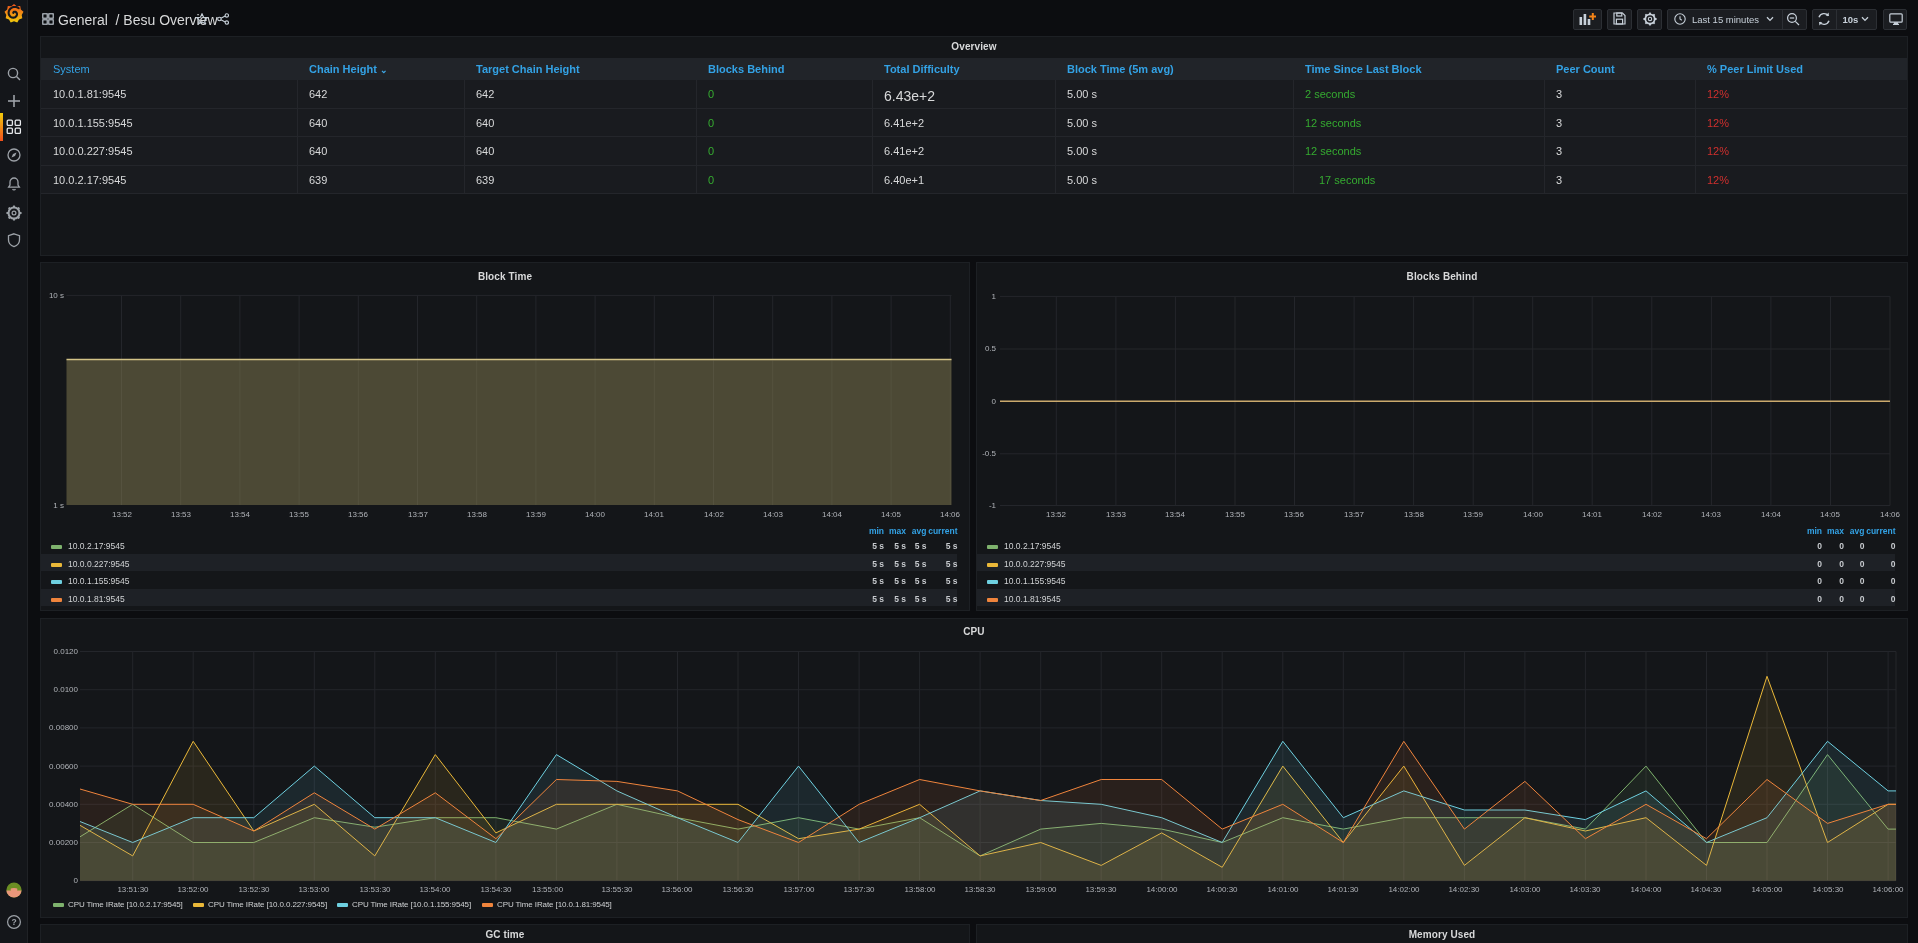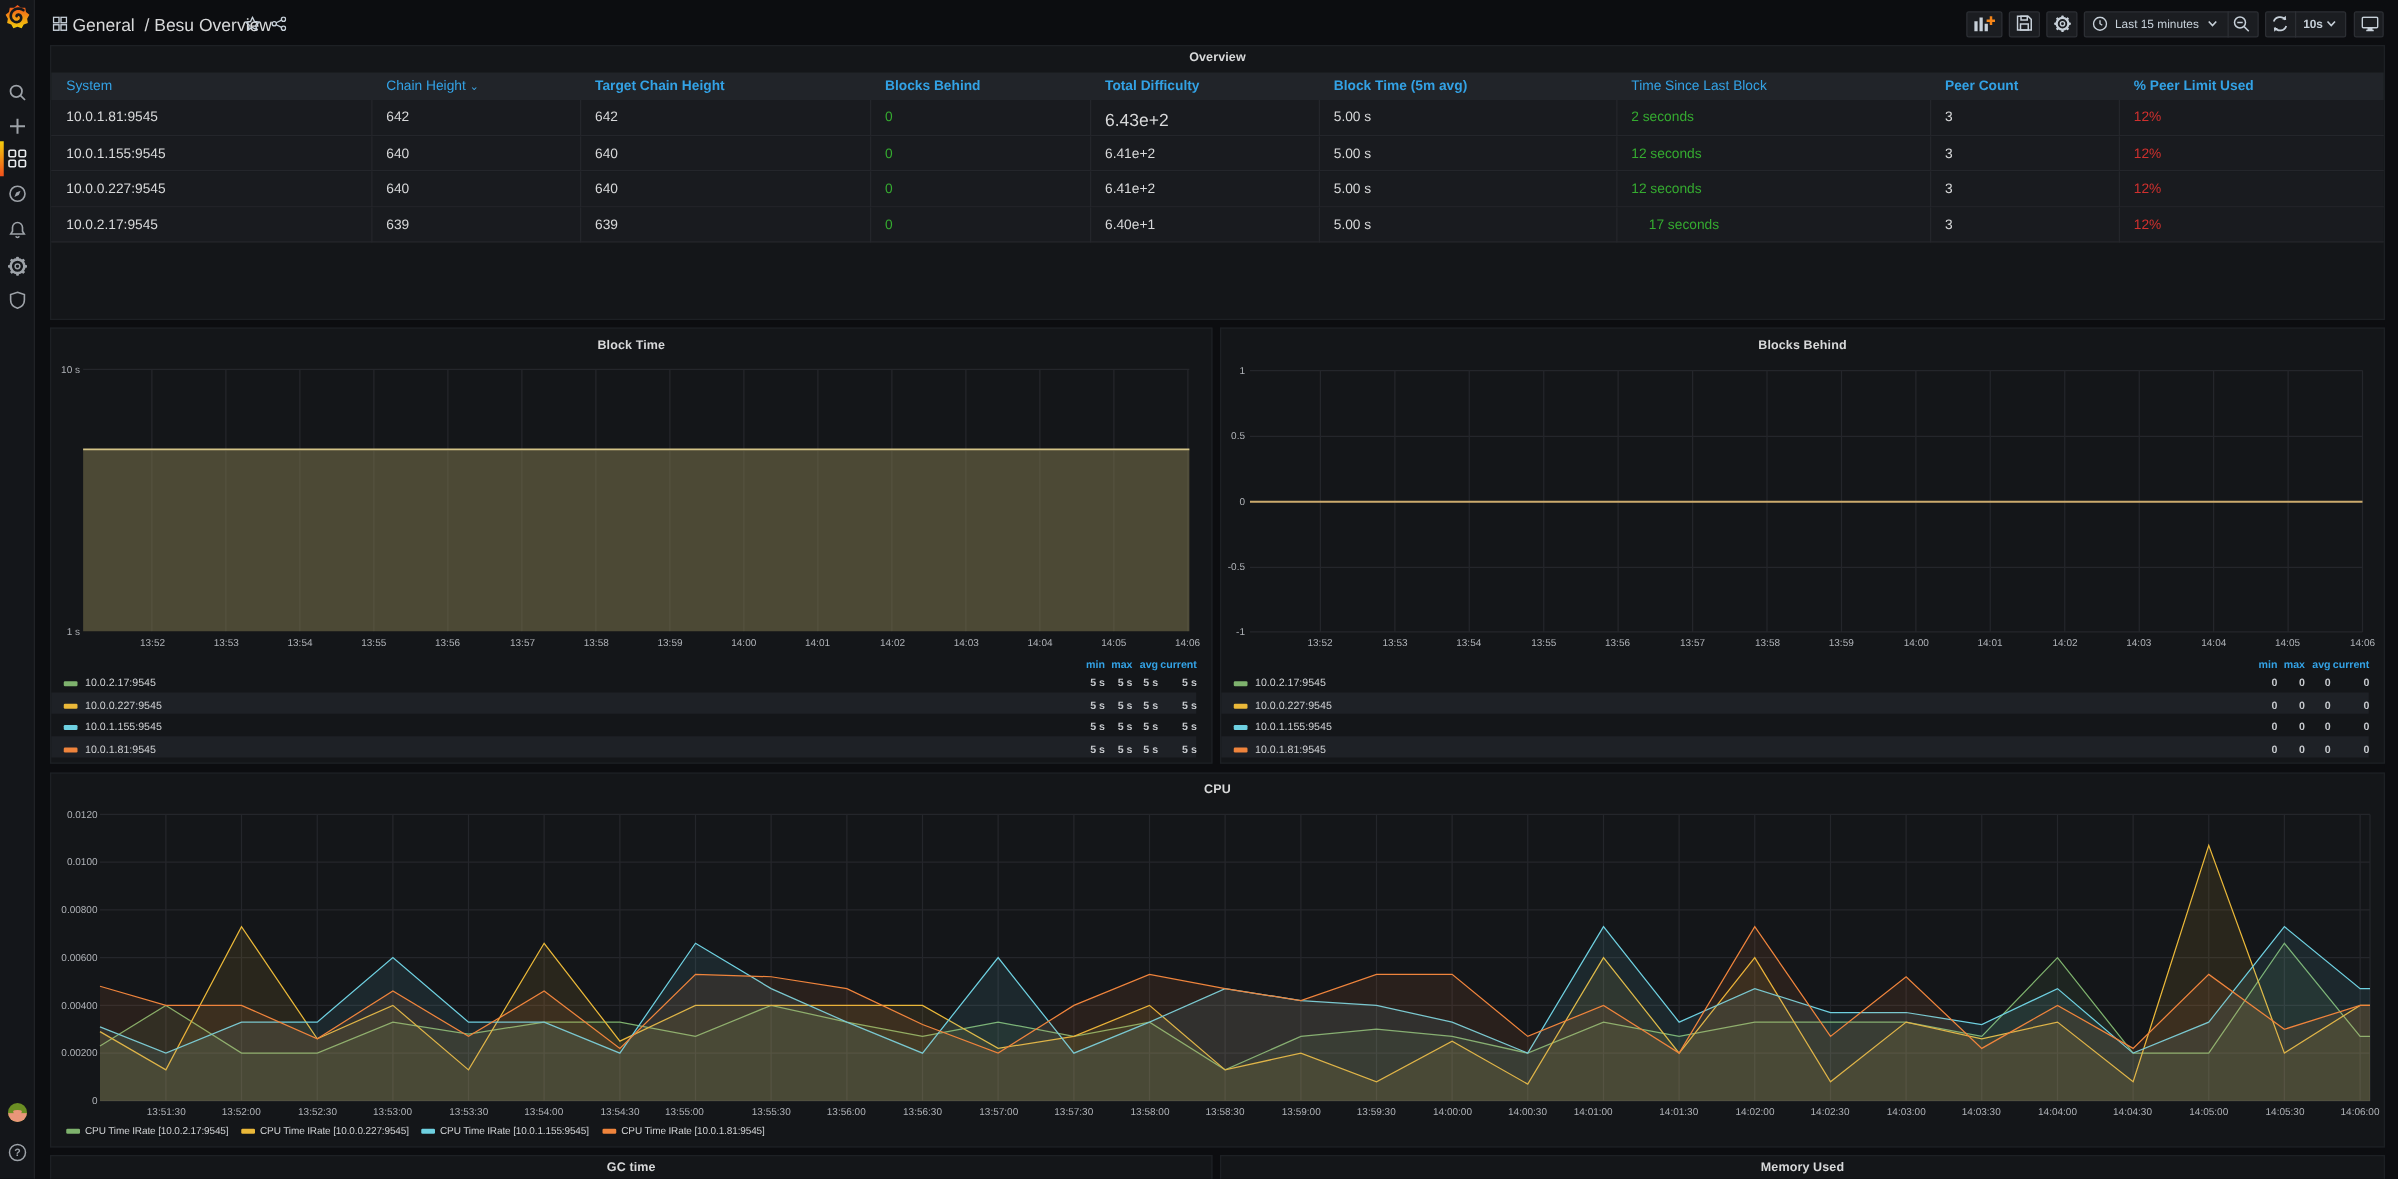--- a/index.html
+++ b/index.html
@@ -161,26 +161,26 @@
     <path d="M1 1.2 L4 4.4 L7 1.2" fill="none" stroke="#c7d0d9" stroke-width="1.3"></path>
   </svg>
 <svg class="a" style="left:1889px;top:13px" width="14" height="13" viewBox="0 0 14 13">
     <rect x="0.8" y="0.8" width="12.4" height="8.4" rx="1" fill="none" stroke="#c7d0d9" stroke-width="1.2"></rect>
     <path d="M5 9.2 h4 v1.6 h1 v1.2 h-6 v-1.2 h1 Z" fill="#c7d0d9"></path>
   </svg>
 <div class="panel" style="left:40px;top:36px;width:1868px;height:220px"></div>
 <div class="ptitle" style="left:40px;top:41px;width:1868px">Overview</div>
 <div class="a" style="left:41px;top:58px;width:1866px;height:22px;background:#212429"></div>
 <div class="a" style="left:53px;top:63px;font-size:11px;font-weight:normal;color:#33a2e5">System</div>
-<div class="a" style="left:309px;top:63px;font-size:11px;font-weight:normal;color:#33a2e5">Chain Height <span style="font-size:9px;color:#3fa9e8">⌄</span></div>
+<div class="a" style="left:309px;top:63px;font-size:11px;font-weight:bold;color:#33a2e5">Chain Height <span style="font-size:9px;color:#3fa9e8">⌄</span></div>
 <div class="a" style="left:476px;top:63px;font-size:11px;font-weight:bold;color:#33a2e5">Target Chain Height</div>
 <div class="a" style="left:708px;top:63px;font-size:11px;font-weight:bold;color:#33a2e5">Blocks Behind</div>
 <div class="a" style="left:884px;top:63px;font-size:11px;font-weight:bold;color:#33a2e5">Total Difficulty</div>
 <div class="a" style="left:1067px;top:63px;font-size:11px;font-weight:bold;color:#33a2e5">Block Time (5m avg)</div>
-<div class="a" style="left:1305px;top:63px;font-size:11px;font-weight:normal;color:#33a2e5">Time Since Last Block</div>
+<div class="a" style="left:1305px;top:63px;font-size:11px;font-weight:bold;color:#33a2e5">Time Since Last Block</div>
 <div class="a" style="left:1556px;top:63px;font-size:11px;font-weight:bold;color:#33a2e5">Peer Count</div>
 <div class="a" style="left:1707px;top:63px;font-size:11px;font-weight:bold;color:#33a2e5">% Peer Limit Used</div>
 <div class="a" style="left:41px;top:80px;width:1866px;height:28.5px;background:#191b1f;border-bottom:1px solid #24262b"></div>
 <div class="a" style="left:53px;top:88px;font-size:11px;color:#d8d9da">10.0.1.81:9545</div>
 <div class="a" style="left:309px;top:88px;font-size:11px;color:#d8d9da">642</div>
 <div class="a" style="left:297px;top:80px;width:1px;height:28.5px;background:#24262b"></div>
 <div class="a" style="left:476px;top:88px;font-size:11px;color:#d8d9da">642</div>
 <div class="a" style="left:464px;top:80px;width:1px;height:28.5px;background:#24262b"></div>
 <div class="a" style="left:708px;top:88px;font-size:11px;color:#35ab30">0</div>
 <div class="a" style="left:696px;top:80px;width:1px;height:28.5px;background:#24262b"></div>
@@ -476,21 +476,21 @@
 <div class="a" style="left:653px;top:884.5px;width:48px;text-align:center;font-size:8px;color:#b0b3b8">13:56:00</div>
 <div class="a" style="left:714px;top:884.5px;width:48px;text-align:center;font-size:8px;color:#b0b3b8">13:56:30</div>
 <div class="a" style="left:775px;top:884.5px;width:48px;text-align:center;font-size:8px;color:#b0b3b8">13:57:00</div>
 <div class="a" style="left:835px;top:884.5px;width:48px;text-align:center;font-size:8px;color:#b0b3b8">13:57:30</div>
 <div class="a" style="left:896px;top:884.5px;width:48px;text-align:center;font-size:8px;color:#b0b3b8">13:58:00</div>
 <div class="a" style="left:956px;top:884.5px;width:48px;text-align:center;font-size:8px;color:#b0b3b8">13:58:30</div>
 <div class="a" style="left:1017px;top:884.5px;width:48px;text-align:center;font-size:8px;color:#b0b3b8">13:59:00</div>
 <div class="a" style="left:1077px;top:884.5px;width:48px;text-align:center;font-size:8px;color:#b0b3b8">13:59:30</div>
 <div class="a" style="left:1138px;top:884.5px;width:48px;text-align:center;font-size:8px;color:#b0b3b8">14:00:00</div>
 <div class="a" style="left:1198px;top:884.5px;width:48px;text-align:center;font-size:8px;color:#b0b3b8">14:00:30</div>
-<div class="a" style="left:1259px;top:884.5px;width:48px;font-size:8px;color:#b0b3b8">14:01:00</div>
+<div class="a" style="left:1259px;top:884.5px;width:48px;text-align:center;font-size:8px;color:#b0b3b8">14:01:00</div>
 <div class="a" style="left:1319px;top:884.5px;width:48px;text-align:center;font-size:8px;color:#b0b3b8">14:01:30</div>
 <div class="a" style="left:1380px;top:884.5px;width:48px;text-align:center;font-size:8px;color:#b0b3b8">14:02:00</div>
 <div class="a" style="left:1440px;top:884.5px;width:48px;text-align:center;font-size:8px;color:#b0b3b8">14:02:30</div>
 <div class="a" style="left:1501px;top:884.5px;width:48px;text-align:center;font-size:8px;color:#b0b3b8">14:03:00</div>
 <div class="a" style="left:1561px;top:884.5px;width:48px;text-align:center;font-size:8px;color:#b0b3b8">14:03:30</div>
 <div class="a" style="left:1622px;top:884.5px;width:48px;text-align:center;font-size:8px;color:#b0b3b8">14:04:00</div>
 <div class="a" style="left:1682px;top:884.5px;width:48px;text-align:center;font-size:8px;color:#b0b3b8">14:04:30</div>
 <div class="a" style="left:1743px;top:884.5px;width:48px;text-align:center;font-size:8px;color:#b0b3b8">14:05:00</div>
 <div class="a" style="left:1804px;top:884.5px;width:48px;text-align:center;font-size:8px;color:#b0b3b8">14:05:30</div>
 <div class="a" style="left:1864px;top:884.5px;width:48px;text-align:center;font-size:8px;color:#b0b3b8">14:06:00</div>

